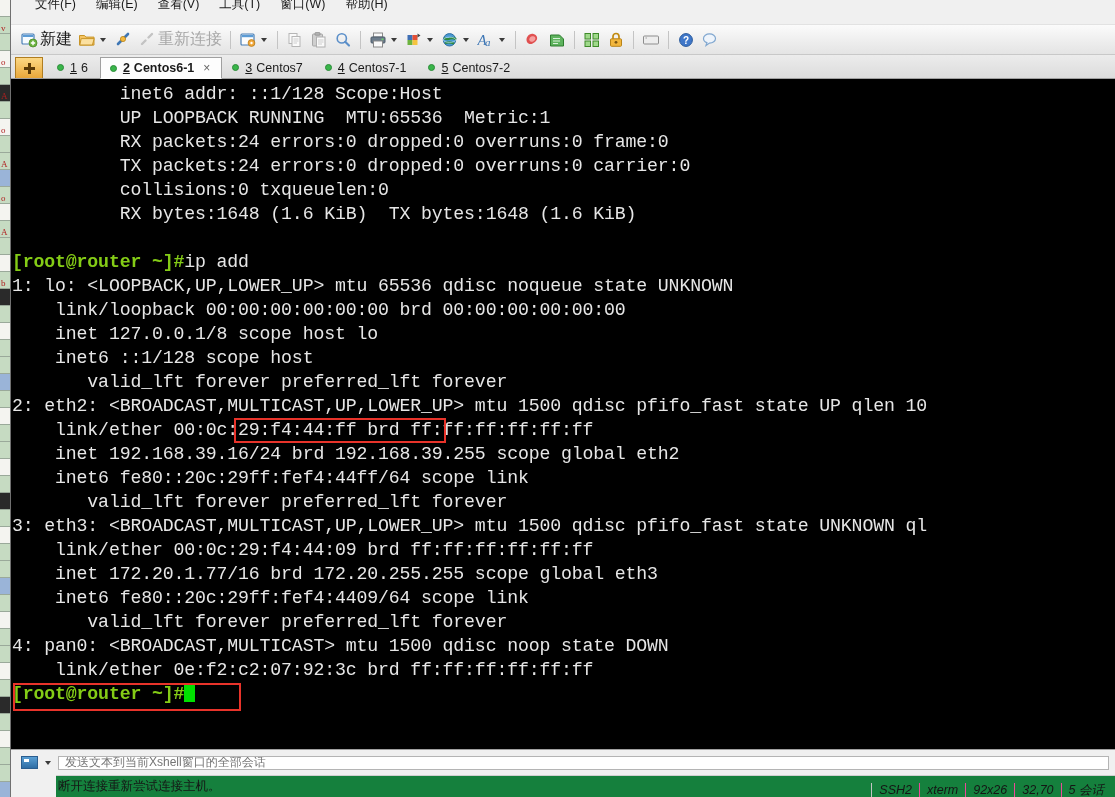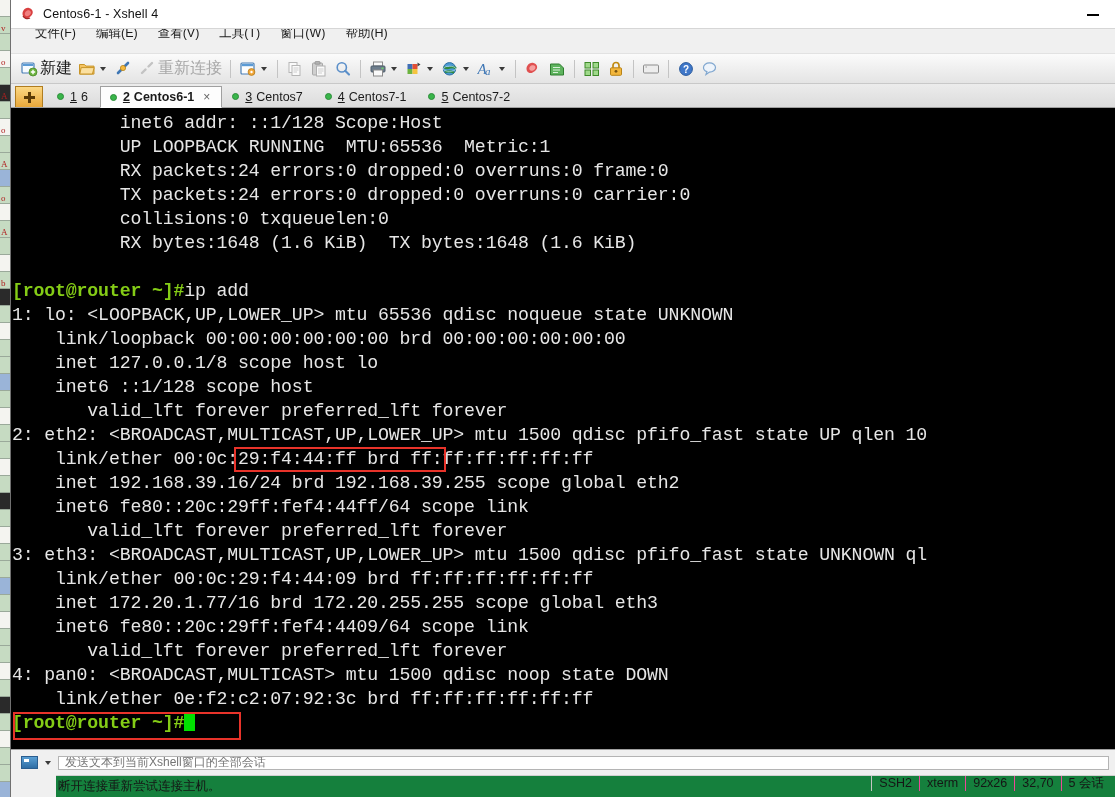--- a/index.html
+++ b/index.html
@@ -236,21 +236,21 @@
     border-top: 1px solid #d0d0d0;
     position: relative;
     margin-left: 45px;
   }
   .status-left {
     font-size: 12.5px; color: #151515;
     padding-left: 2px; white-space: nowrap;
   }
   .status-right {
     position: absolute; right: 4px; top: 0; height: 22px;
-    display: flex; align-items: flex-start;
+    display: flex; align-items: flex-end; font-style: italic;
   }
   .st-cell {
     font-size: 12.5px; color: #151515;
     padding: 0 7px;
     border-left: 1px solid #ec4899;
     height: 15px; line-height: 15px;
     white-space: nowrap;
   }
   .st-cell.first { border-left: 1px solid #c4c4c4; }
 </style>
@@ -304,35 +304,20 @@
       <div class="bs-row bs-dark"><span class="bs-txt"></span></div>
       <div class="bs-row bs-green"><span class="bs-txt"></span></div>
       <div class="bs-row bs-white"><span class="bs-txt"></span></div>
       <div class="bs-row bs-green"><span class="bs-txt"></span></div>
       <div class="bs-row bs-green"><span class="bs-txt"></span></div>
       <div class="bs-row bs-blue"><span class="bs-txt"></span></div>
     </div>
 
   <div class="win">
 
-    <div class="titlebar">
-      <span class="title-icon">
-        <svg width="16" height="16" viewBox="0 0 16 16">
-          <path d="M3 10 C1 6, 5 1, 9 2 C13 3, 14 7, 11 10 C8 13, 5 14, 3 10 Z" fill="#d94040"></path>
-          <path d="M5 9 C4 6.5, 7 3.5, 9.5 4.5 C11.5 5.3, 11.5 8, 9 9.5 C7.5 10.5, 6 10.5, 5 9 Z" fill="#f08080"></path>
-          <path d="M3 10 C4 12, 7 13.5, 10 12" stroke="#a02828" stroke-width="1.3" fill="none"></path>
-        </svg>
-      </span>
-      <span class="title-text">Centos6-1 - Xshell 4</span>
-      <div class="win-btns">
-        <div class="win-btn">
-            <span class="dash"></span>
-          </div>
-      </div>
-    </div>
 
     <div class="menubar" id="menubar">
         <div class="menu-item">文件(F)</div>
         <div class="menu-item">编辑(E)</div>
         <div class="menu-item">查看(V)</div>
         <div class="menu-item">工具(T)</div>
         <div class="menu-item">窗口(W)</div>
         <div class="menu-item">帮助(H)</div>
       </div>
 

